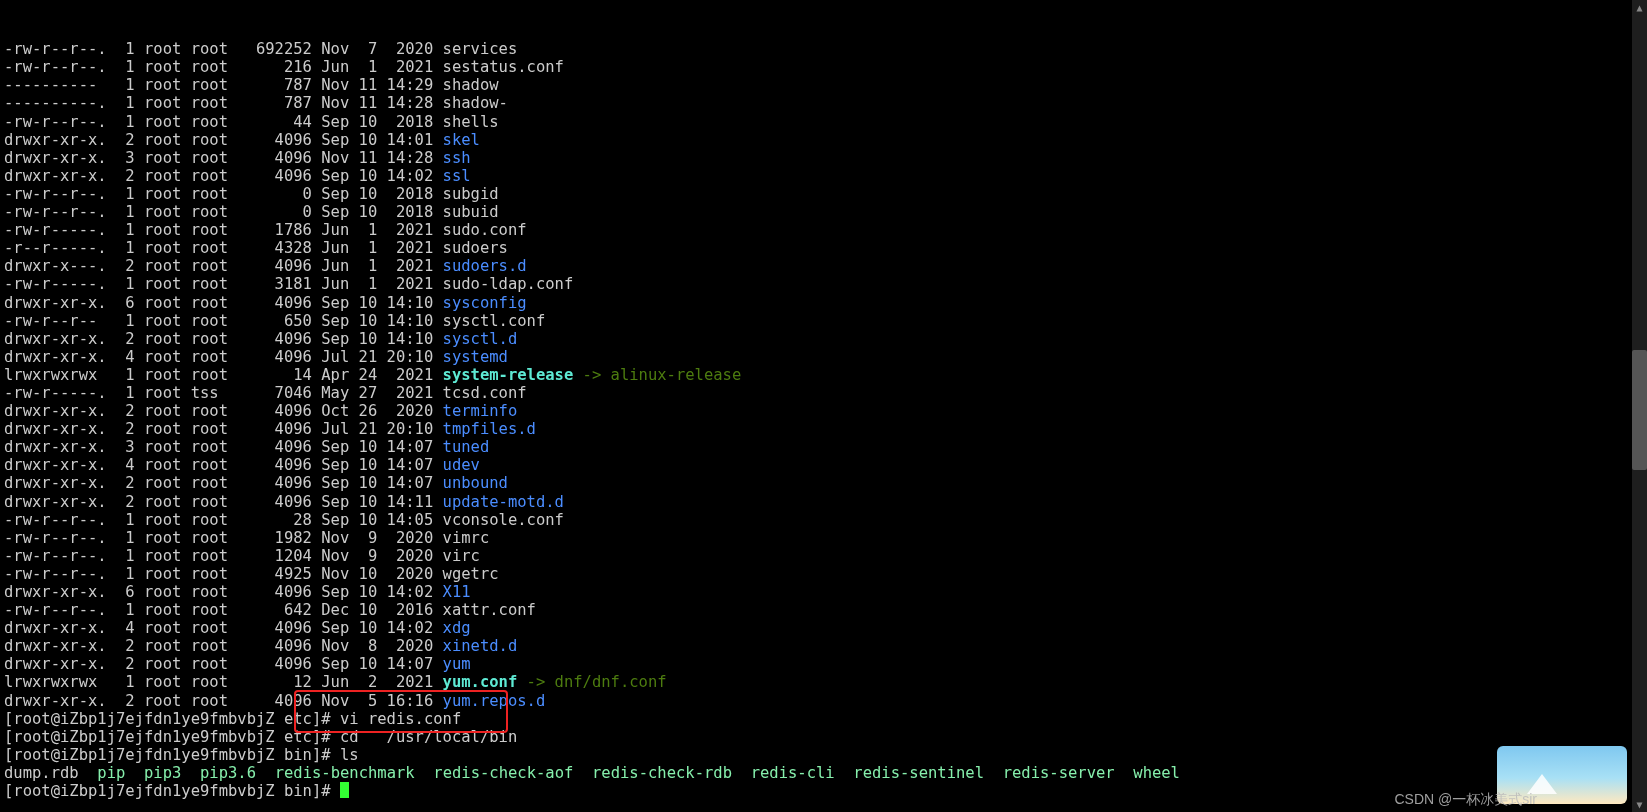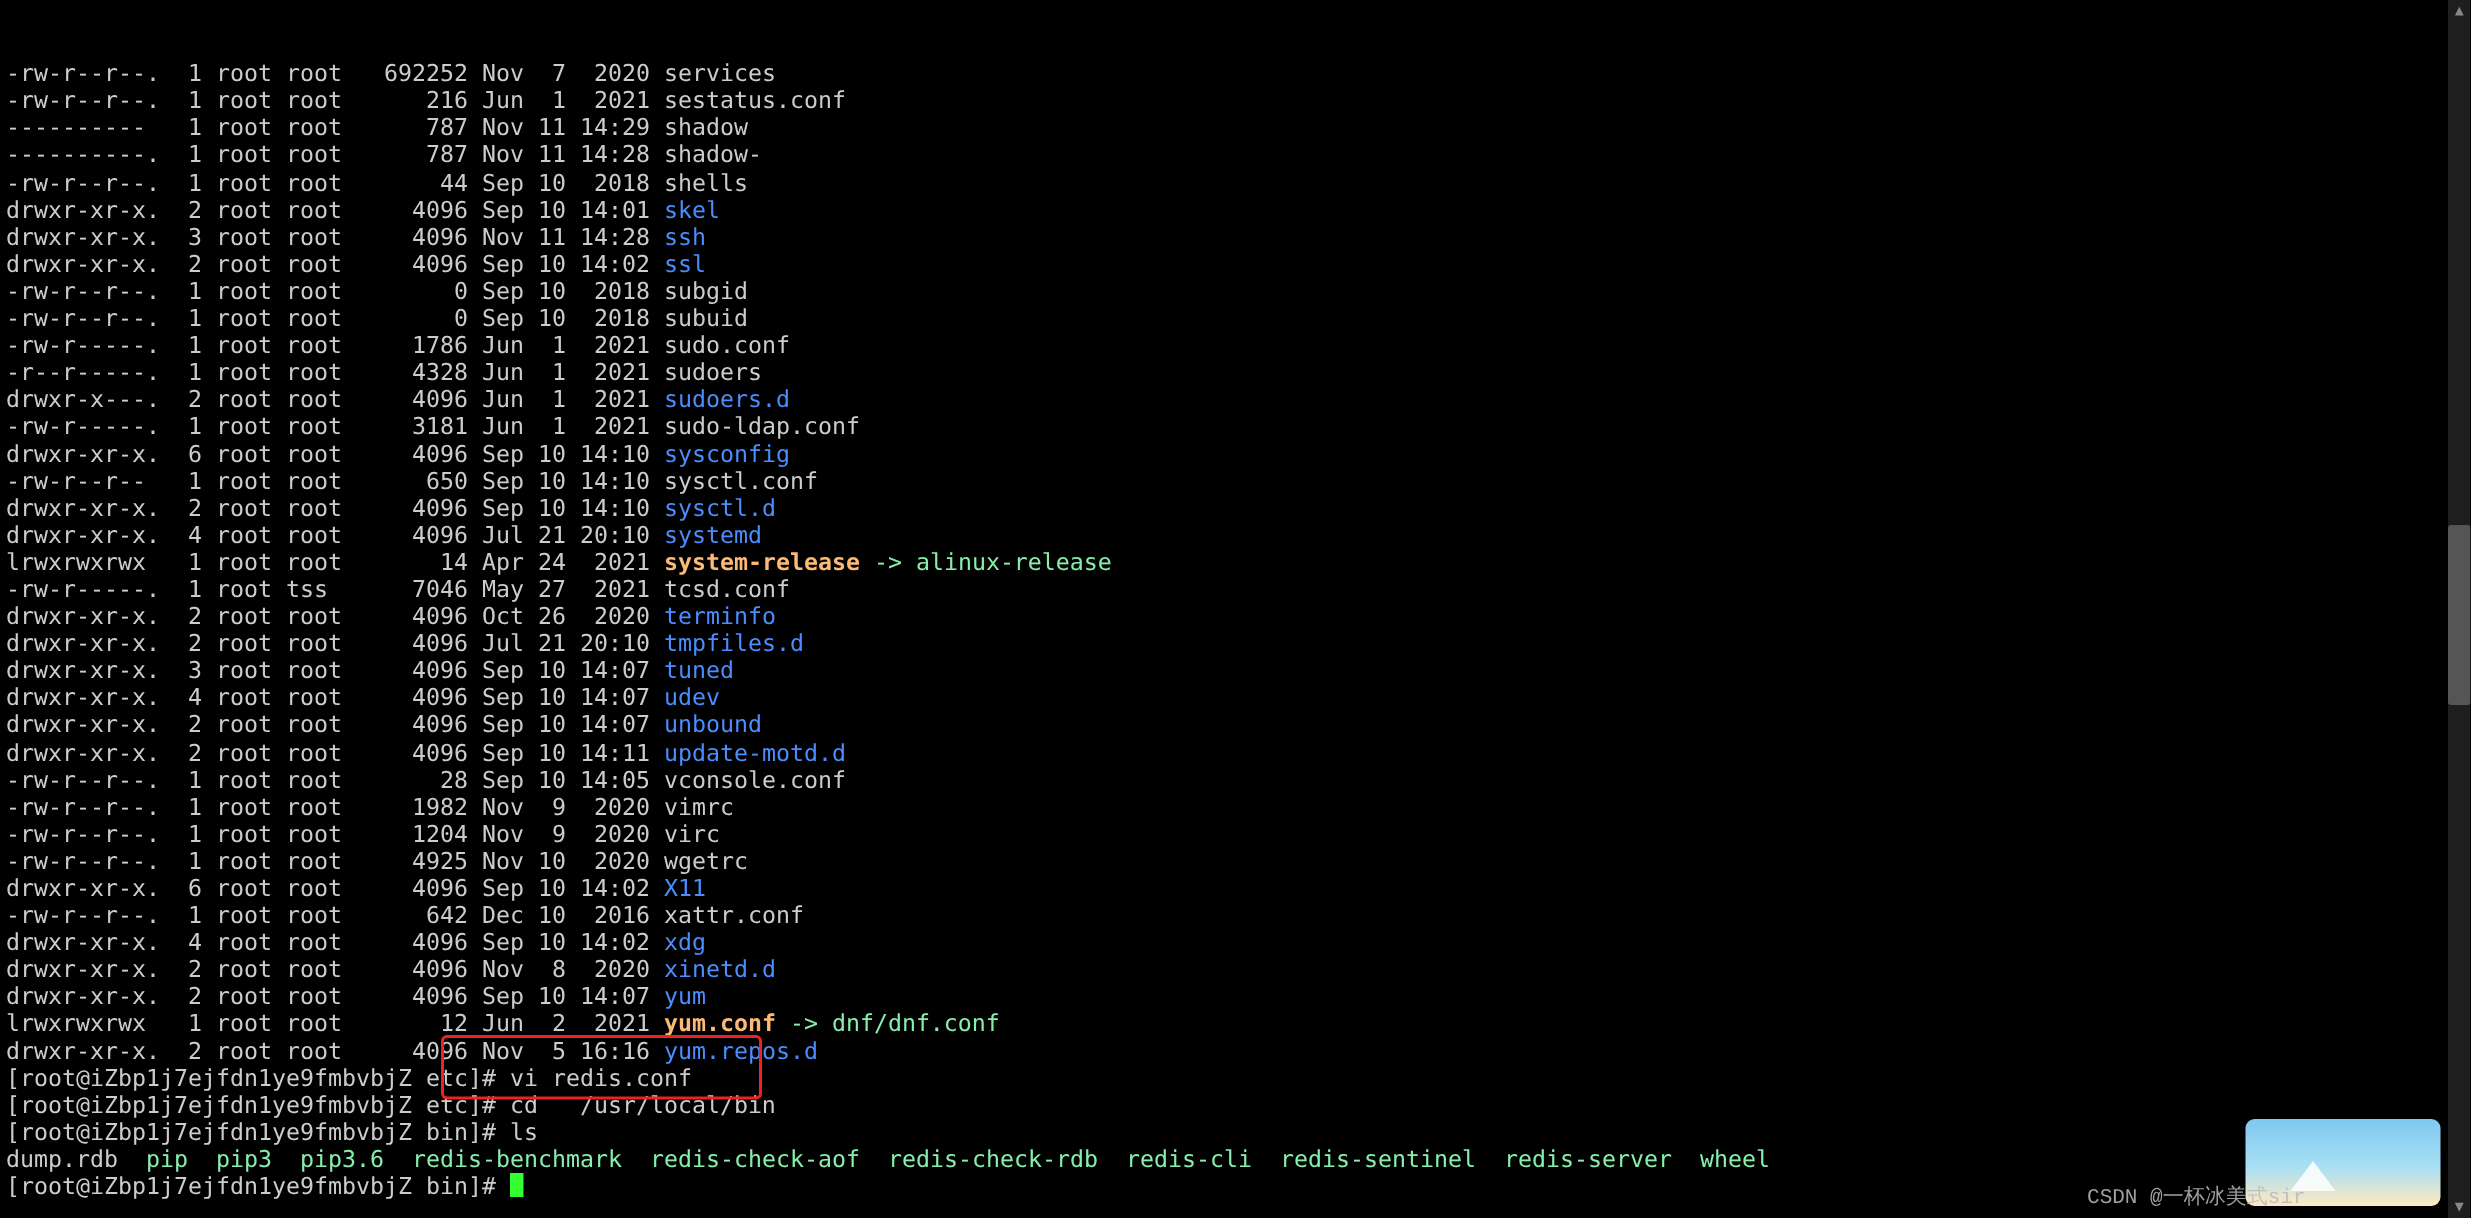--- a/index.html
+++ b/index.html
@@ -1,26 +1,26 @@
 <!DOCTYPE html>
 <html><head>
 <meta charset="utf-8">
 <style>
   html,body{margin:0;padding:0;background:#000;color:#ccc;font-family:Consolas,Menlo,monospace;font-size:15.5px;line-height:18.1px;overflow:hidden}
   .terminal{white-space:pre;padding:4px 0 0 4px;position:relative;width:1647px;height:812px;box-sizing:border-box}
   .dir{color:#4b8dff;font-weight:normal}
-  .lnk{color:#fdba74;font-weight:bold}
-  .lntxt{color:#86efac}
+  .lnk{color:#5eead4;font-weight:bold}
+  .lntxt{color:#4d7c0f}
   .exec2{color:#86efac}
   .redbox{position:absolute;border:2px solid #e22;border-radius:4px;pointer-events:none}
   .cursor{display:inline-block;width:9px;height:16px;background:#3f3;vertical-align:-2px}
   .scrollbar{position:absolute;right:0;top:0;width:15px;height:812px;background:#1e1e1e}
   .scrollthumb{position:absolute;right:0;width:15px;background:#555;border-radius:2px}
   .scrollarrow{position:absolute;right:0;width:15px;height:15px;color:#888;font-size:10px;text-align:center;line-height:15px;cursor:pointer}
-  .watermark{position:absolute;right:110px;bottom:4px;color:#bbb;font-size:14px;font-family:Liberation Mono, monospace;opacity:.85}
+  .watermark{position:absolute;right:110px;bottom:4px;color:#bbb;font-size:14px;font-family:Liberation Sans, sans-serif;opacity:.85}
   .thumbimg{position:absolute;right:20px;bottom:8px;width:130px;height:58px;border-radius:6px;background:linear-gradient(180deg,#7fc8f0 0%,#a8e0f5 55%,#ffe9c0 100%);box-shadow:0 0 4px rgba(0,0,0,.5)}
   .thumbimg::after{content:"";position:absolute;left:30px;bottom:10px;width:0;height:0;border-left:15px solid transparent;border-right:15px solid transparent;border-bottom:20px solid rgba(255,255,255,.85)}
   .row{display:block}
 </style>
 </head>
 <body>
 
 <div class="terminal">
   <div id="lines"><span class="row">-rw-r--r--.  1 root root   692252 Nov  7  2020 <span>services</span></span><span class="row">-rw-r--r--.  1 root root      216 Jun  1  2021 <span>sestatus.conf</span></span><span class="row">----------   1 root root      787 Nov 11 14:29 <span>shadow</span></span><span class="row">----------.  1 root root      787 Nov 11 14:28 <span>shadow-</span></span><span class="row">-rw-r--r--.  1 root root       44 Sep 10  2018 <span>shells</span></span><span class="row">drwxr-xr-x.  2 root root     4096 Sep 10 14:01 <span class="dir">skel</span></span><span class="row">drwxr-xr-x.  3 root root     4096 Nov 11 14:28 <span class="dir">ssh</span></span><span class="row">drwxr-xr-x.  2 root root     4096 Sep 10 14:02 <span class="dir">ssl</span></span><span class="row">-rw-r--r--.  1 root root        0 Sep 10  2018 <span>subgid</span></span><span class="row">-rw-r--r--.  1 root root        0 Sep 10  2018 <span>subuid</span></span><span class="row">-rw-r-----.  1 root root     1786 Jun  1  2021 <span>sudo.conf</span></span><span class="row">-r--r-----.  1 root root     4328 Jun  1  2021 <span>sudoers</span></span><span class="row">drwxr-x---.  2 root root     4096 Jun  1  2021 <span class="dir">sudoers.d</span></span><span class="row">-rw-r-----.  1 root root     3181 Jun  1  2021 <span>sudo-ldap.conf</span></span><span class="row">drwxr-xr-x.  6 root root     4096 Sep 10 14:10 <span class="dir">sysconfig</span></span><span class="row">-rw-r--r--   1 root root      650 Sep 10 14:10 <span>sysctl.conf</span></span><span class="row">drwxr-xr-x.  2 root root     4096 Sep 10 14:10 <span class="dir">sysctl.d</span></span><span class="row">drwxr-xr-x.  4 root root     4096 Jul 21 20:10 <span class="dir">systemd</span></span><span class="row">lrwxrwxrwx   1 root root       14 Apr 24  2021 <span class="lnk">system-release</span><span class="lntxt"> -&gt; alinux-release</span></span><span class="row">-rw-r-----.  1 root tss      7046 May 27  2021 <span>tcsd.conf</span></span><span class="row">drwxr-xr-x.  2 root root     4096 Oct 26  2020 <span class="dir">terminfo</span></span><span class="row">drwxr-xr-x.  2 root root     4096 Jul 21 20:10 <span class="dir">tmpfiles.d</span></span><span class="row">drwxr-xr-x.  3 root root     4096 Sep 10 14:07 <span class="dir">tuned</span></span><span class="row">drwxr-xr-x.  4 root root     4096 Sep 10 14:07 <span class="dir">udev</span></span><span class="row">drwxr-xr-x.  2 root root     4096 Sep 10 14:07 <span class="dir">unbound</span></span><span class="row">drwxr-xr-x.  2 root root     4096 Sep 10 14:11 <span class="dir">update-motd.d</span></span><span class="row">-rw-r--r--.  1 root root       28 Sep 10 14:05 <span>vconsole.conf</span></span><span class="row">-rw-r--r--.  1 root root     1982 Nov  9  2020 <span>vimrc</span></span><span class="row">-rw-r--r--.  1 root root     1204 Nov  9  2020 <span>virc</span></span><span class="row">-rw-r--r--.  1 root root     4925 Nov 10  2020 <span>wgetrc</span></span><span class="row">drwxr-xr-x.  6 root root     4096 Sep 10 14:02 <span class="dir">X11</span></span><span class="row">-rw-r--r--.  1 root root      642 Dec 10  2016 <span>xattr.conf</span></span><span class="row">drwxr-xr-x.  4 root root     4096 Sep 10 14:02 <span class="dir">xdg</span></span><span class="row">drwxr-xr-x.  2 root root     4096 Nov  8  2020 <span class="dir">xinetd.d</span></span><span class="row">drwxr-xr-x.  2 root root     4096 Sep 10 14:07 <span class="dir">yum</span></span><span class="row">lrwxrwxrwx   1 root root       12 Jun  2  2021 <span class="lnk">yum.conf</span><span class="lntxt"> -&gt; dnf/dnf.conf</span></span><span class="row">drwxr-xr-x.  2 root root     4096 Nov  5 16:16 <span class="dir">yum.repos.d</span></span><span class="row">[root@iZbp1j7ejfdn1ye9fmbvbjZ etc]# vi redis.conf</span><span class="row">[root@iZbp1j7ejfdn1ye9fmbvbjZ etc]# cd   /usr/local/bin</span><span class="row">[root@iZbp1j7ejfdn1ye9fmbvbjZ bin]# ls</span><span class="row">dump.rdb  <span class="exec2">pip</span>  <span class="exec2">pip3</span>  <span class="exec2">pip3.6</span>  <span class="exec2">redis-benchmark</span>  <span class="exec2">redis-check-aof</span>  <span class="exec2">redis-check-rdb</span>  <span class="exec2">redis-cli</span>  <span class="exec2">redis-sentinel</span>  <span class="exec2">redis-server</span>  <span class="exec2">wheel</span></span><span class="row">[root@iZbp1j7ejfdn1ye9fmbvbjZ bin]# <span class="cursor"></span></span></div>
   <div class="redbox" id="redbox" style="left: 294px; top: 690px; width: 210px; height: 39px;"></div>

